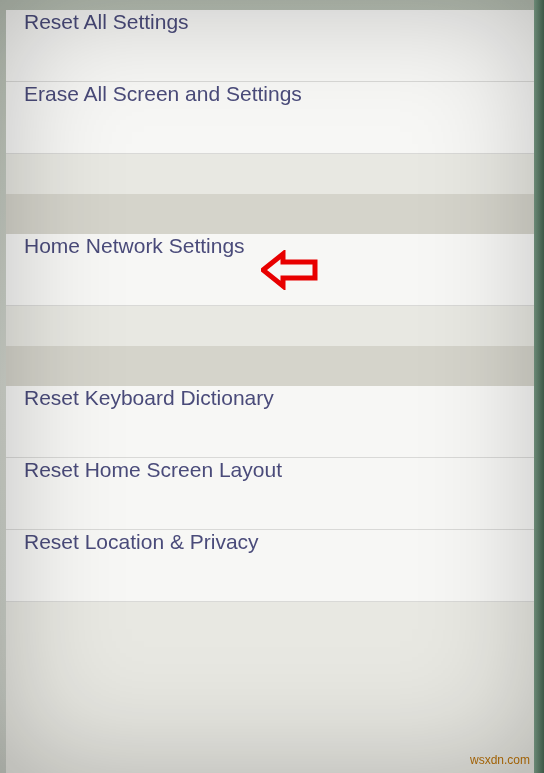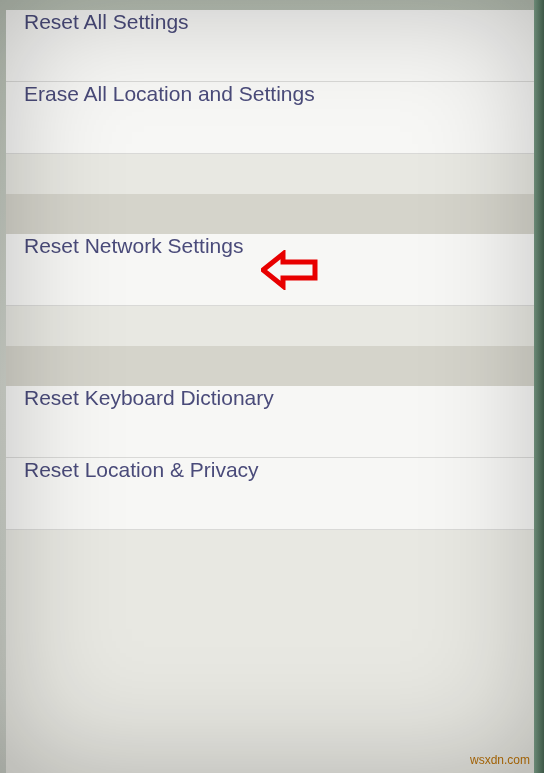--- a/index.html
+++ b/index.html
@@ -82,40 +82,43 @@
 <body>
 
 <div class="phone-frame">
   <div class="screen">
 
     <div class="group">
       <div class="list-item">
         <span>Reset All Settings</span>
       </div>
       <div class="list-item">
-        <span>Erase All Location and Settings</span>
+        <span>Erase All Screen and Settings</span>
       </div>
     </div>
 
     <div class="group-gap"></div>
 
     <div class="group">
       <div class="list-item">
-        <span>Reset Network Settings</span>
+        <span>Home Network Settings</span>
         <svg class="arrow" viewBox="0 0 60 40">
           <path d="M 2 20 L 22 4 L 22 12 L 54 12 L 54 28 L 22 28 L 22 36 Z" fill="none" stroke="#e80000" stroke-width="5" stroke-linejoin="miter"></path>
         </svg>
       </div>
     </div>
 
     <div class="group-gap"></div>
 
     <div class="group">
       <div class="list-item">
         <span>Reset Keyboard Dictionary</span>
+      </div>
+      <div class="list-item">
+        <span>Reset Home Screen Layout</span>
       </div>
       <div class="list-item">
         <span>Reset Location &amp; Privacy</span>
       </div>
     </div>
 
   </div>
   <div class="vignette"></div>
 </div>
 <div class="right-edge"></div>

